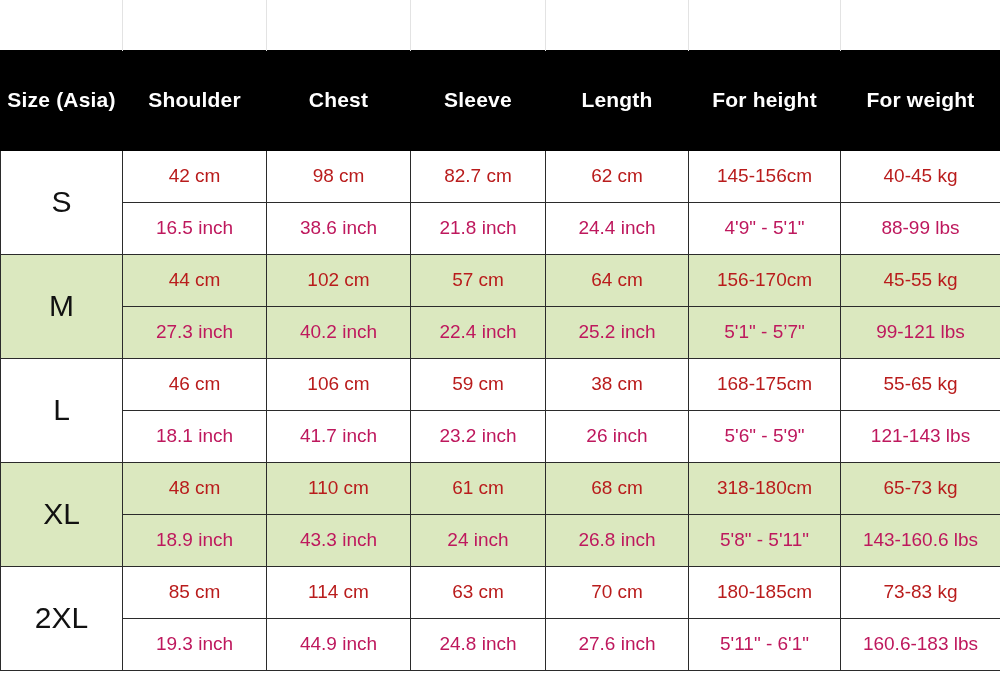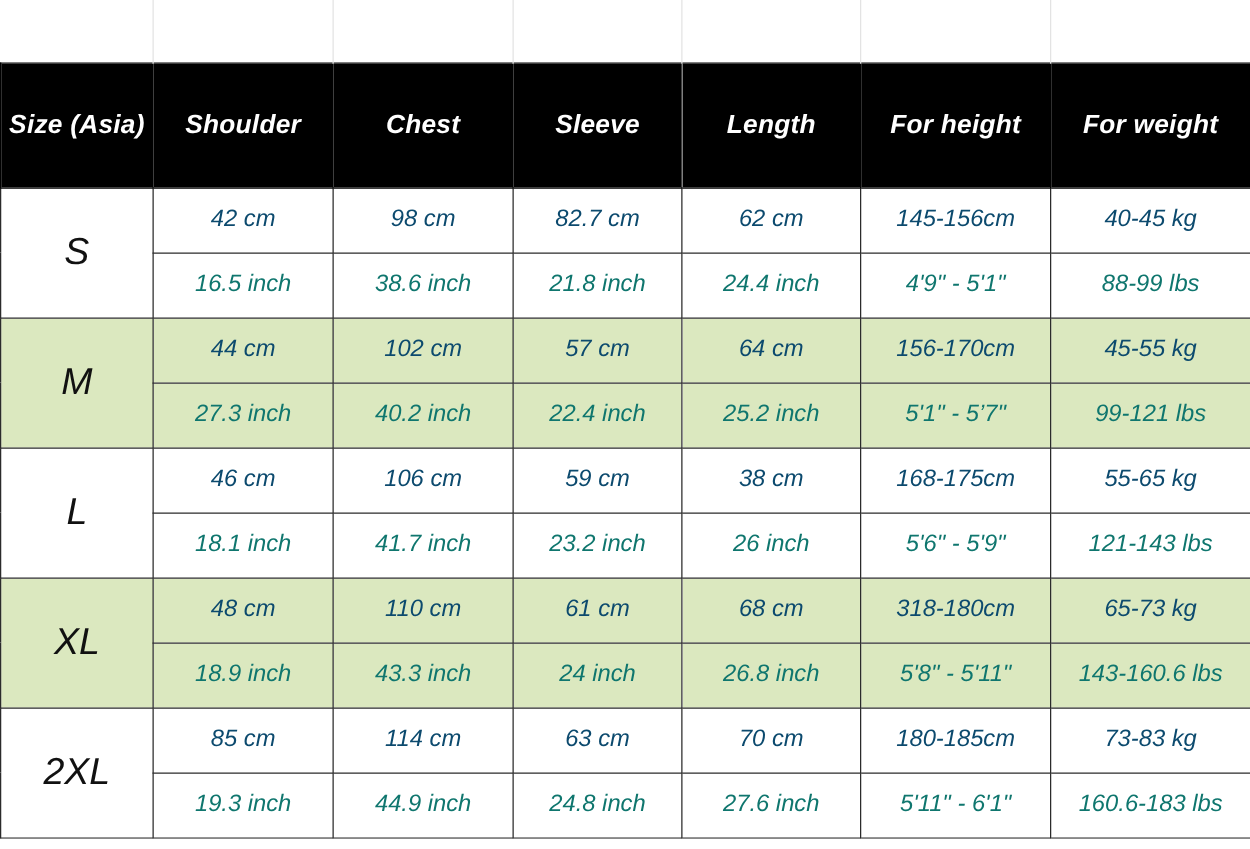--- a/index.html
+++ b/index.html
@@ -14,21 +14,20 @@
     font-family: "Liberation Sans", sans-serif;
     overflow: hidden;
   }
 
   #chart-wrap {
     width: 1000px;
     height: 679px;
     position: relative;
     background: #ffffff;
     box-sizing: border-box;
-    font-style: italic;
   }
 
   table.size-chart {
     border-collapse: collapse;
     table-layout: fixed;
     width: 1000px;
     margin: 0;
     padding: 0;
   }
 
@@ -76,28 +75,28 @@
   
   td.size-label {
     font-size: 30px;
     color: #111111;
     font-weight: normal;
   }
 
   td.cm-cell {
     height: 52px;
     font-size: 19px;
-    color: #0c4a6e;
+    color: #b91c1c;
     font-weight: normal;
   }
 
   td.inch-cell {
     height: 52px;
     font-size: 19px;
-    color: #0f766e;
+    color: #be185d;
     font-weight: normal;
   }
 
   tr.band-white td { background: #ffffff; }
   tr.band-green td { background: #dbe8bf; }
 
   
   #bottom-strip {
     position: absolute;
     left: 0;

